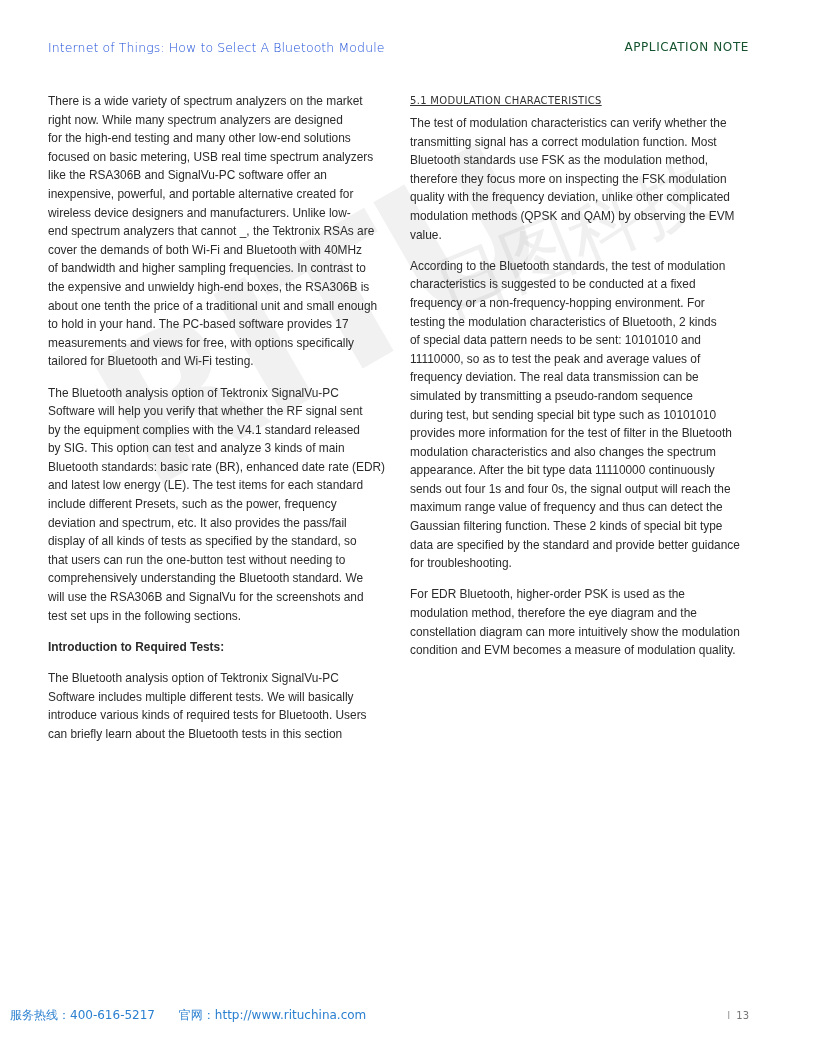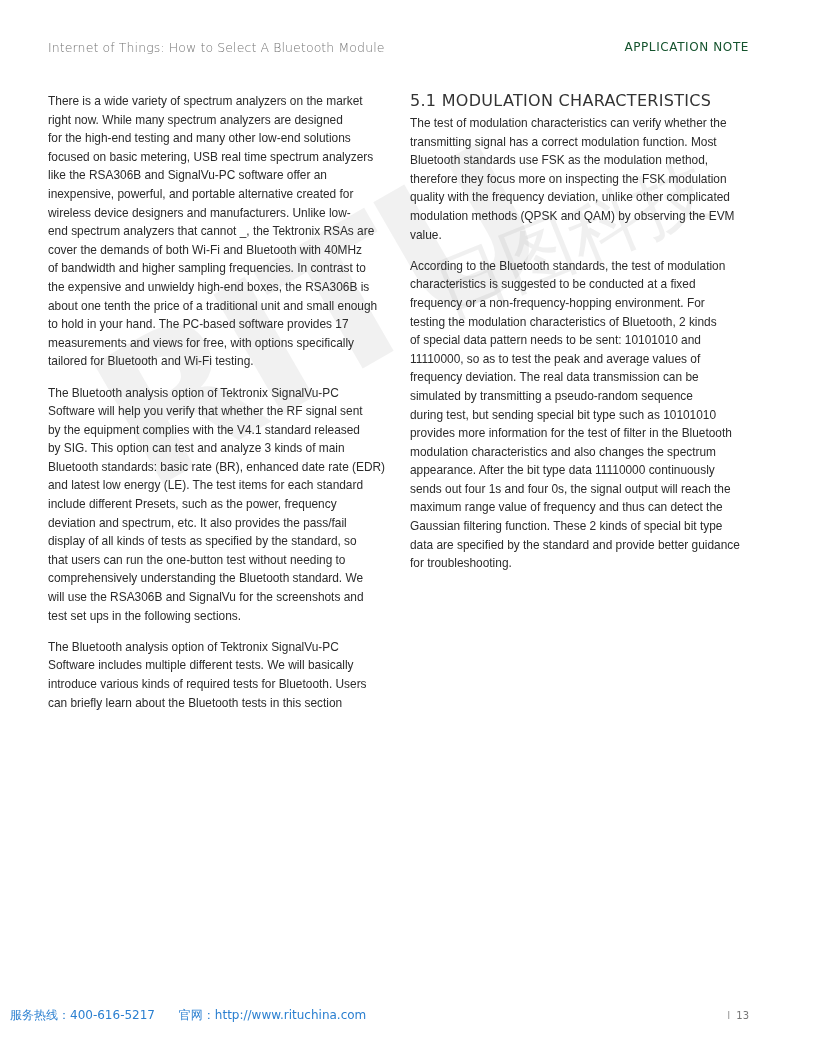--- a/index.html
+++ b/index.html
@@ -1,40 +1,40 @@
 <!DOCTYPE html>
 <html><head>
   <meta charset="utf-8">
   <style>
     html, body { margin: 0; padding: 0; background: #ffffff; }
     body { width: 816px; height: 1056px; position: relative; overflow: hidden; }
     .page { position: absolute; left: 0; top: 0; width: 816px; height: 1056px; background: #fff; }
 
     .header-title {
       position: absolute; left: 48px; top: 40px;
-      font-family: "DejaVu Sans", sans-serif; font-size: 12.5px; color: #737373;
+      font-family: "DejaVu Sans", sans-serif; font-size: 12.5px; color: #1d4ed8;
       letter-spacing: 0.1px; font-weight: 300;
     }
     .header-tag {
       position: absolute; right: 67px; top: 40px;
       font-family: "DejaVu Sans", sans-serif; font-size: 12px; color: #14532d;
       letter-spacing: 0.6px;
     }
 
     .col {
       position: absolute; top: 92px;
       font-family: "Liberation Sans", sans-serif; font-size: 11.9px; line-height: 18.6px; color: #2b2b2b;
     }
     .col-left { left: 48px; width: 345px; }
     .col-right { left: 410px; width: 345px; }
     .col p { margin: 0 0 12.6px 0; white-space: pre-line; }
     .subhead { font-weight: bold; margin: 0; }
     .section-title {
-      font-family: "DejaVu Sans", sans-serif; font-size: 16px; color: #333;
-      letter-spacing: 0.3px; margin: 0 0 4px 0; line-height: 18px;
+      font-family: "DejaVu Sans", sans-serif; font-size: 10px; color: #333;
+      letter-spacing: 0.3px; margin: 0 0 4px 0; line-height: 18px; text-decoration: underline;
     }
     .after-sub { margin-top: 0 !important; }
 
     .watermark {
       position: absolute; pointer-events: none; color: rgba(170,170,170,0.16);
       font-family: "DejaVu Sans", sans-serif; font-weight: bold;
     }
     .wm-latin { left: 60px; top: 340px; font-size: 190px; transform: rotate(-30deg); transform-origin: left top; letter-spacing: -8px; }
     .wm-cjk { left: 420px; top: 250px; font-size: 72px; font-weight: normal; transform: rotate(-22deg); transform-origin: left top; color: rgba(170,170,170,0.18); }
 
@@ -82,20 +82,21 @@
 by SIG. This option can test and analyze 3 kinds of main
 Bluetooth standards: basic rate (BR), enhanced date rate (EDR)
 and latest low energy (LE). The test items for each standard
 include different Presets, such as the power, frequency
 deviation and spectrum, etc. It also provides the pass/fail
 display of all kinds of tests as specified by the standard, so
 that users can run the one-button test without needing to
 comprehensively understanding the Bluetooth standard. We
 will use the RSA306B and SignalVu for the screenshots and
 test set ups in the following sections.</p>
+    <p class="subhead">Introduction to Required Tests:</p>
     <p class="after-sub">The Bluetooth analysis option of Tektronix SignalVu-PC
 Software includes multiple different tests. We will basically
 introduce various kinds of required tests for Bluetooth. Users
 can briefly learn about the Bluetooth tests in this section</p>
   </div>
 
   <div class="col col-right">
     <div class="section-title">5.1 MODULATION CHARACTERISTICS</div>
     <p>The test of modulation characteristics can verify whether the
 transmitting signal has a correct modulation function. Most
@@ -114,20 +115,24 @@
 simulated by transmitting a pseudo-random sequence
 during test, but sending special bit type such as 10101010
 provides more information for the test of filter in the Bluetooth
 modulation characteristics and also changes the spectrum
 appearance. After the bit type data 11110000 continuously
 sends out four 1s and four 0s, the signal output will reach the
 maximum range value of frequency and thus can detect the
 Gaussian filtering function. These 2 kinds of special bit type
 data are specified by the standard and provide better guidance
 for troubleshooting.</p>
+    <p>For EDR Bluetooth, higher-order PSK is used as the
+modulation method, therefore the eye diagram and the
+constellation diagram can more intuitively show the modulation
+condition and EVM becomes a measure of modulation quality.</p>
   </div>
 
   <div class="footer-contact">
     <span>服务热线：400-616-5217</span>
     <span>官网：http://www.rituchina.com</span>
   </div>
 
   <div class="page-num">
     <span class="bar">I</span><span>13</span>
   </div>

